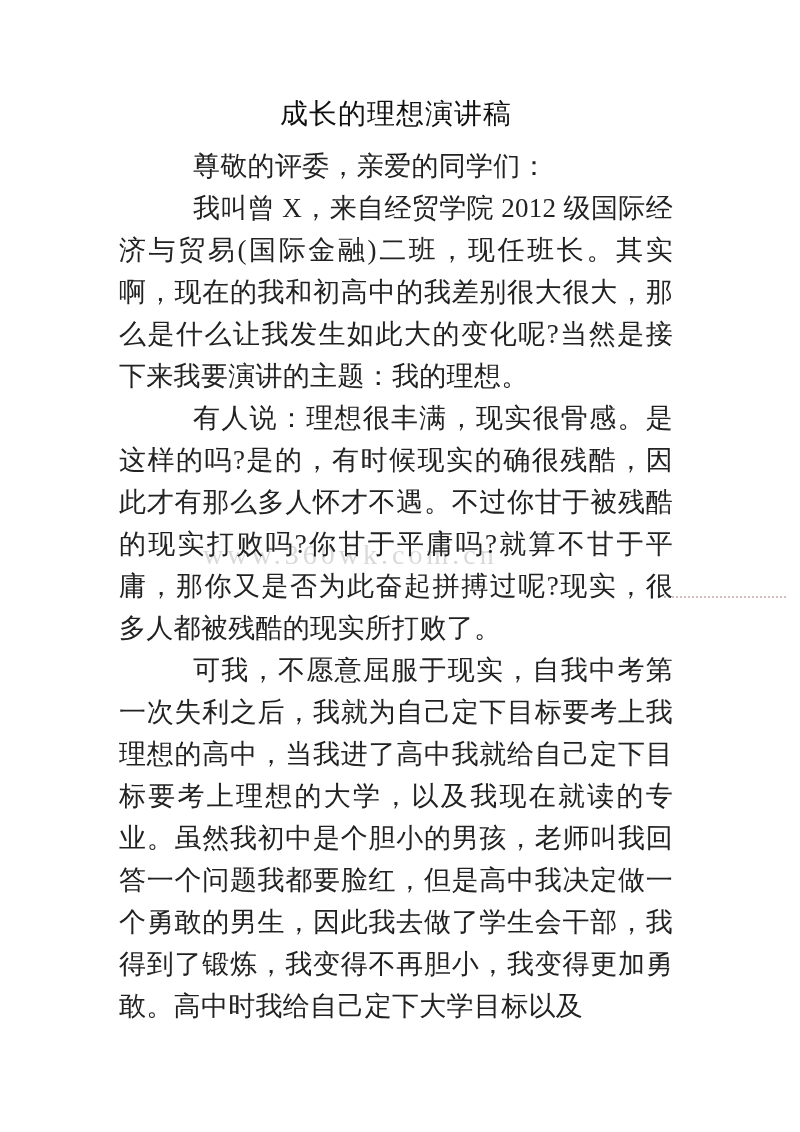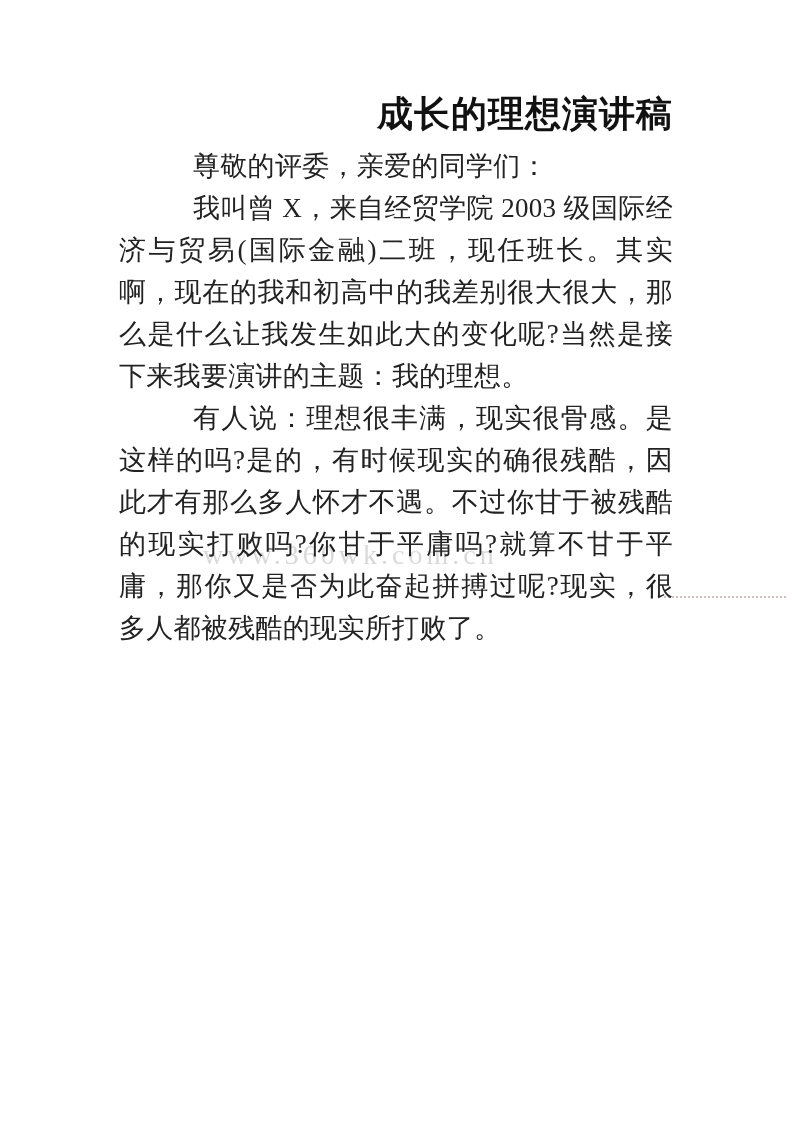--- a/index.html
+++ b/index.html
@@ -22,24 +22,24 @@
   .doc-content {
     position: relative;
     z-index: 2;
     margin-left: 119px;
     width: 554px;
     padding-top: 92px;
     color: #1f1f1f;
   }
   .doc-title {
     margin: 0 0 9px 0;
-    font-size: 36px;
-    font-weight: bold;
+    font-size: 28px;
+    font-weight: normal;
     line-height: 44px;
-    text-align: right;
+    text-align: center;
     letter-spacing: 1px;
     color: #111111;
   }
   .doc-body p {
     margin: 0;
     font-size: 27px;
     line-height: 42px;
     letter-spacing: 0.3px;
     text-align: justify;
     text-justify: inter-ideograph;
@@ -77,18 +77,19 @@
   <div class="watermark" style="color: rgb(217, 217, 217);">www.360wk.com.cn</div>
 
   <div class="dotted-line"></div>
 
   <div class="doc-content">
     <h1 class="doc-title" style="color: rgb(17, 17, 17);">成长的理想演讲稿</h1>
 
     <div class="doc-body">
 
     <p>尊敬的评委，亲爱的同学们：</p>
-        <p>我叫曾 X，来自经贸学院 2003 级国际经济与贸易(国际金融)二班，现任班长。其实啊，现在的我和初高中的我差别很大很大，那么是什么让我发生如此大的变化呢?当然是接下来我要演讲的主题：我的理想。</p>
+        <p>我叫曾 X，来自经贸学院 2012 级国际经济与贸易(国际金融)二班，现任班长。其实啊，现在的我和初高中的我差别很大很大，那么是什么让我发生如此大的变化呢?当然是接下来我要演讲的主题：我的理想。</p>
         <p>有人说：理想很丰满，现实很骨感。是这样的吗?是的，有时候现实的确很残酷，因此才有那么多人怀才不遇。不过你甘于被残酷的现实打败吗?你甘于平庸吗?就算不甘于平庸，那你又是否为此奋起拼搏过呢?现实，很多人都被残酷的现实所打败了。</p>
+        <p>可我，不愿意屈服于现实，自我中考第一次失利之后，我就为自己定下目标要考上我理想的高中，当我进了高中我就给自己定下目标要考上理想的大学，以及我现在就读的专业。虽然我初中是个胆小的男孩，老师叫我回答一个问题我都要脸红，但是高中我决定做一个勇敢的男生，因此我去做了学生会干部，我得到了锻炼，我变得不再胆小，我变得更加勇敢。高中时我给自己定下大学目标以及</p>
       </div>
   </div>
 
 </div>
 
 </body></html>

